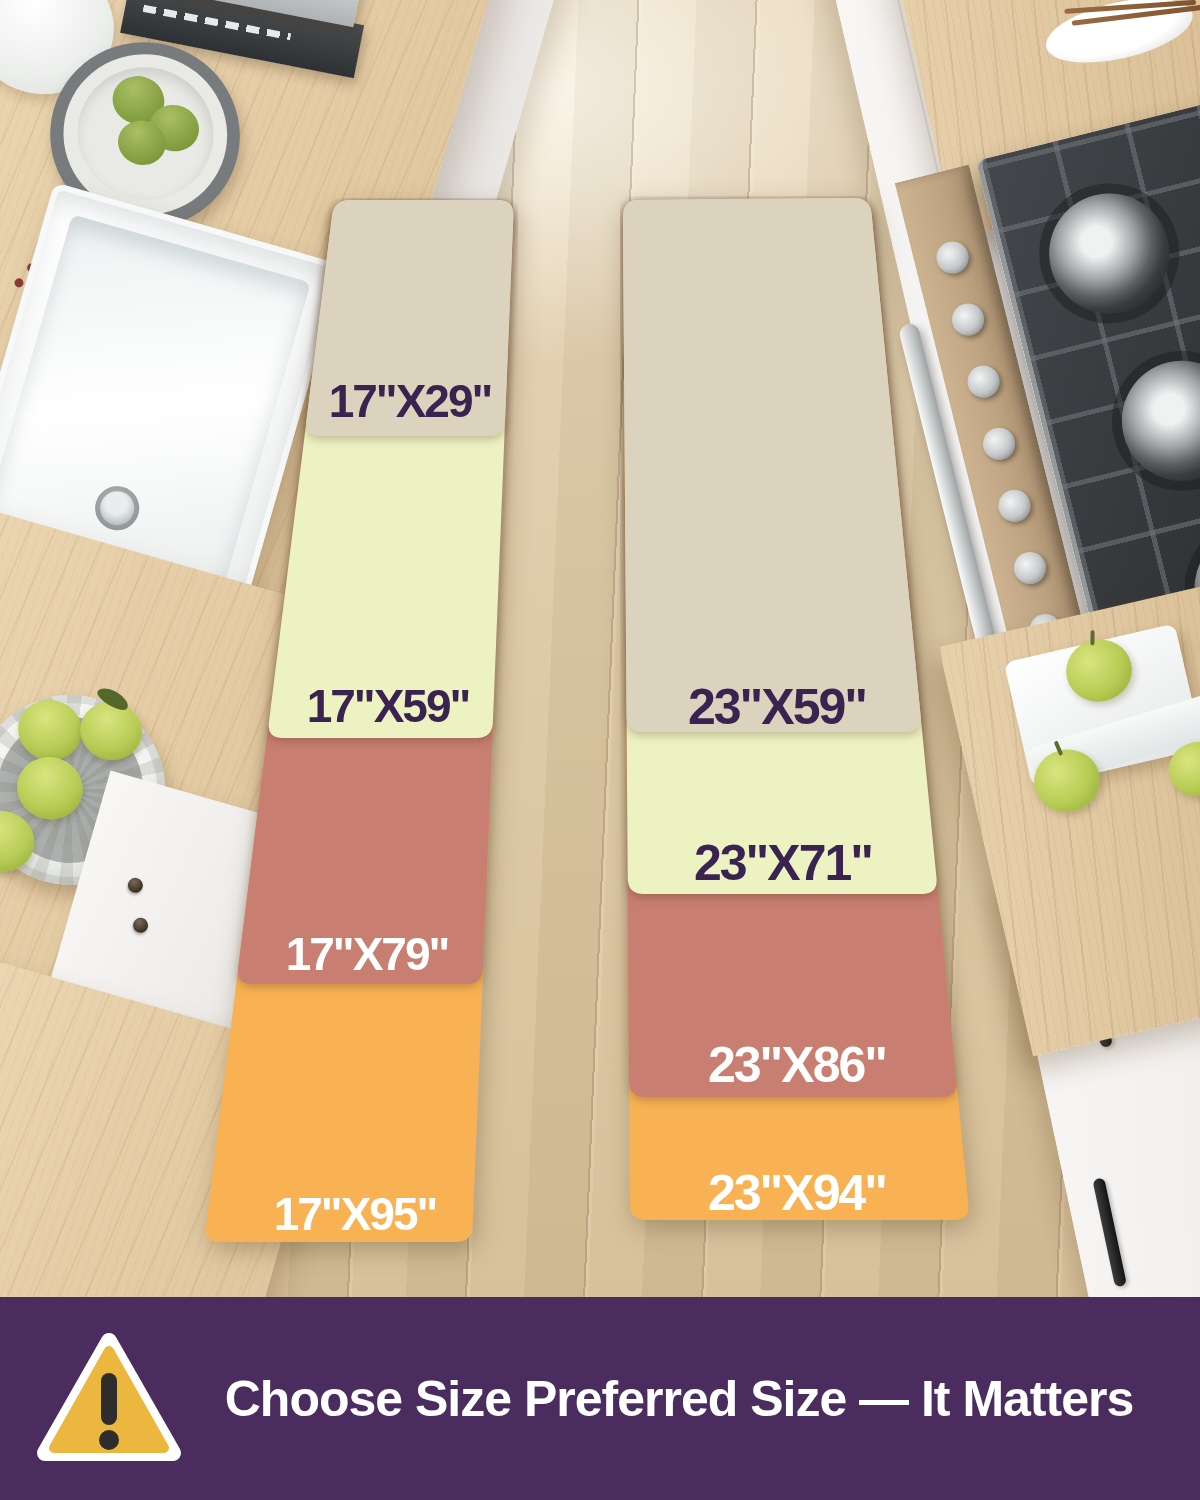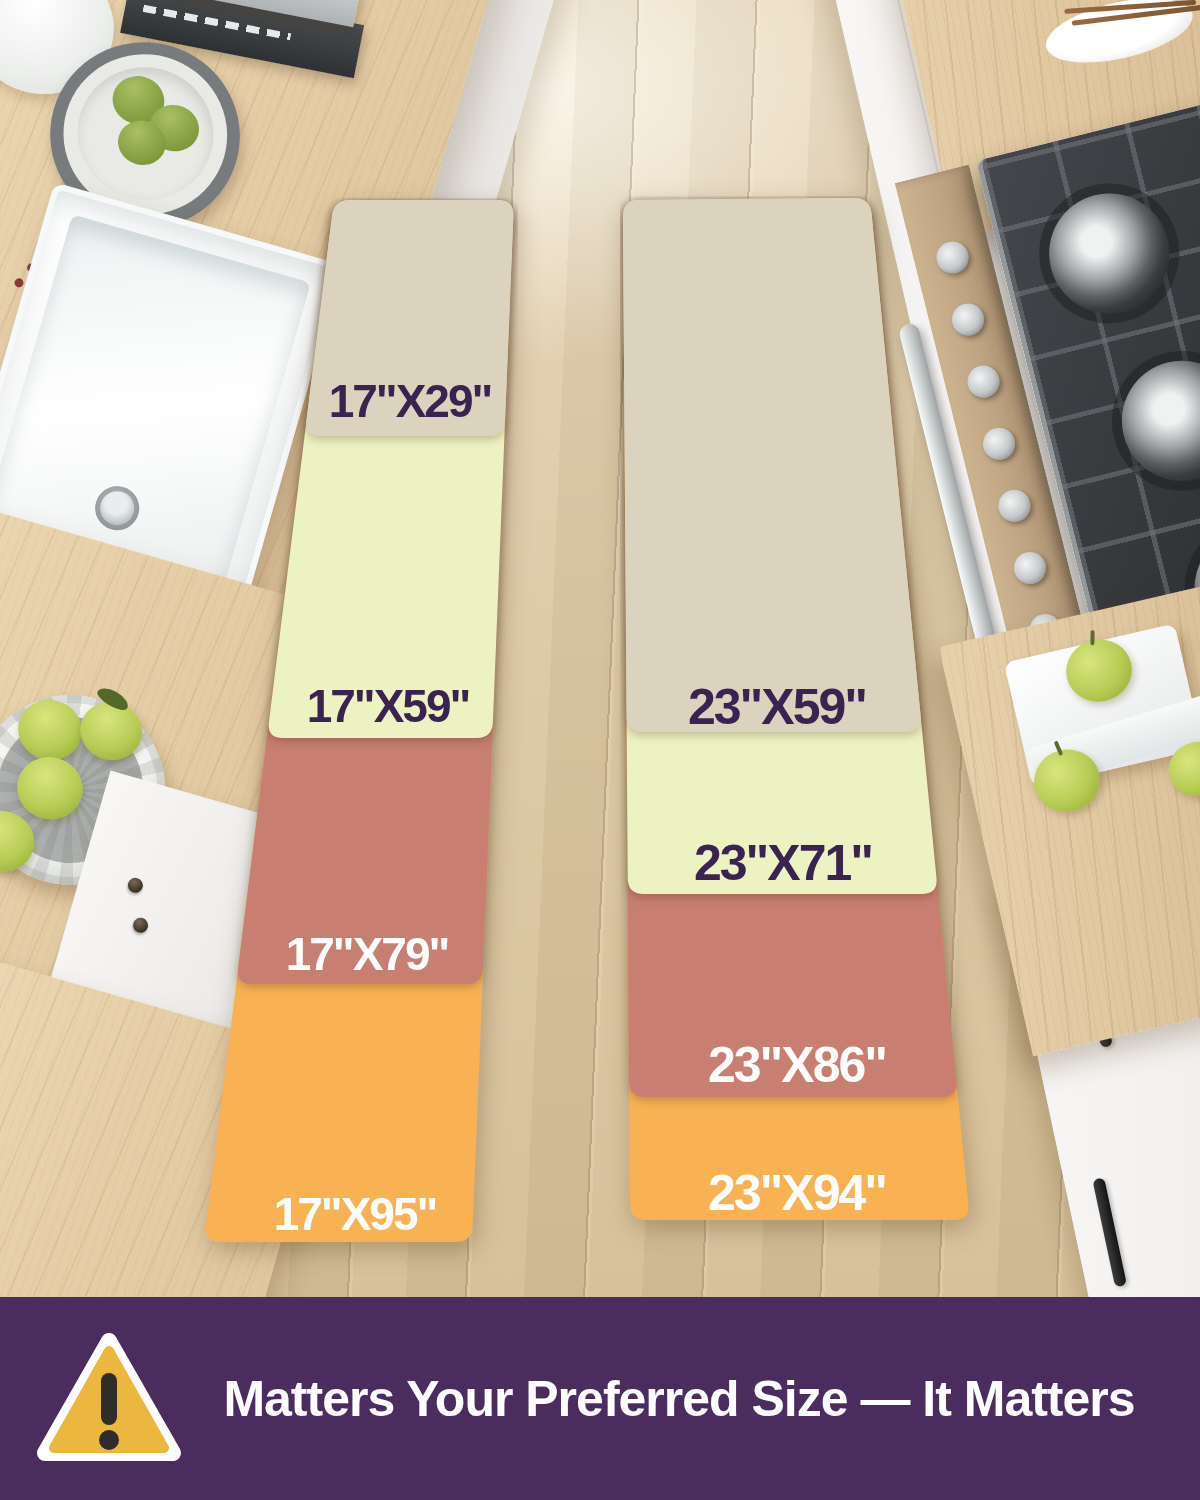--- a/index.html
+++ b/index.html
@@ -221,16 +221,16 @@
 
   <div class="banner" style="background:#4a2c5e;">
     <div class="banner-icon">
       <svg width="150" height="140" viewBox="0 0 150 140" xmlns="http://www.w3.org/2000/svg">
         <path d="M75,14 L139,126 L11,126 Z" stroke-width="16" stroke-linejoin="round" stroke="#ffffff" fill="#ecb73e"></path>
         <path d="M75,24 L130,121 L20,121 Z" stroke-width="10" stroke-linejoin="round" stroke="#ecb73e" fill="#ecb73e"></path>
         <rect x="67" y="46" width="16" height="52" rx="8" fill="#2e2d2c"></rect>
         <circle cx="75" cy="113" r="10" fill="#2e2d2c"></circle>
       </svg>
     </div>
-    <div class="banner-text">Matters Your Preferred Size — It Matters</div>
+    <div class="banner-text">Choose Size Preferred Size — It Matters</div>
   </div>
 
 </div>
 
 </body></html>

